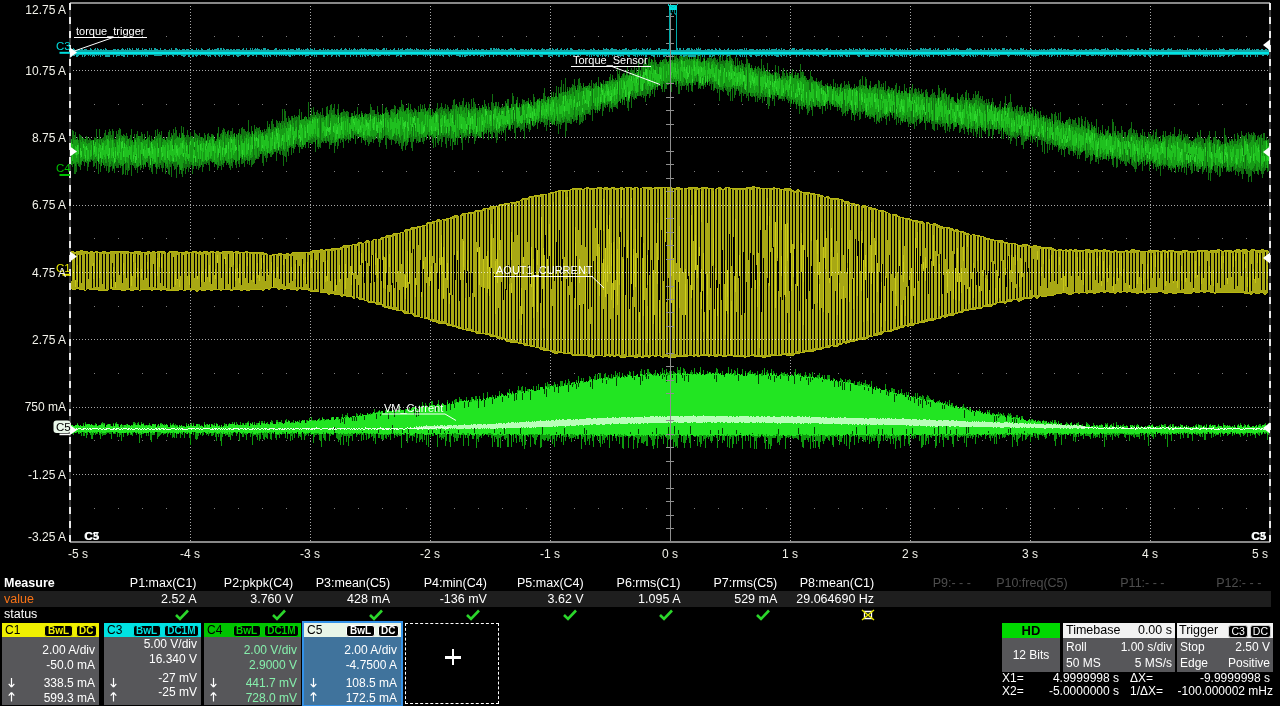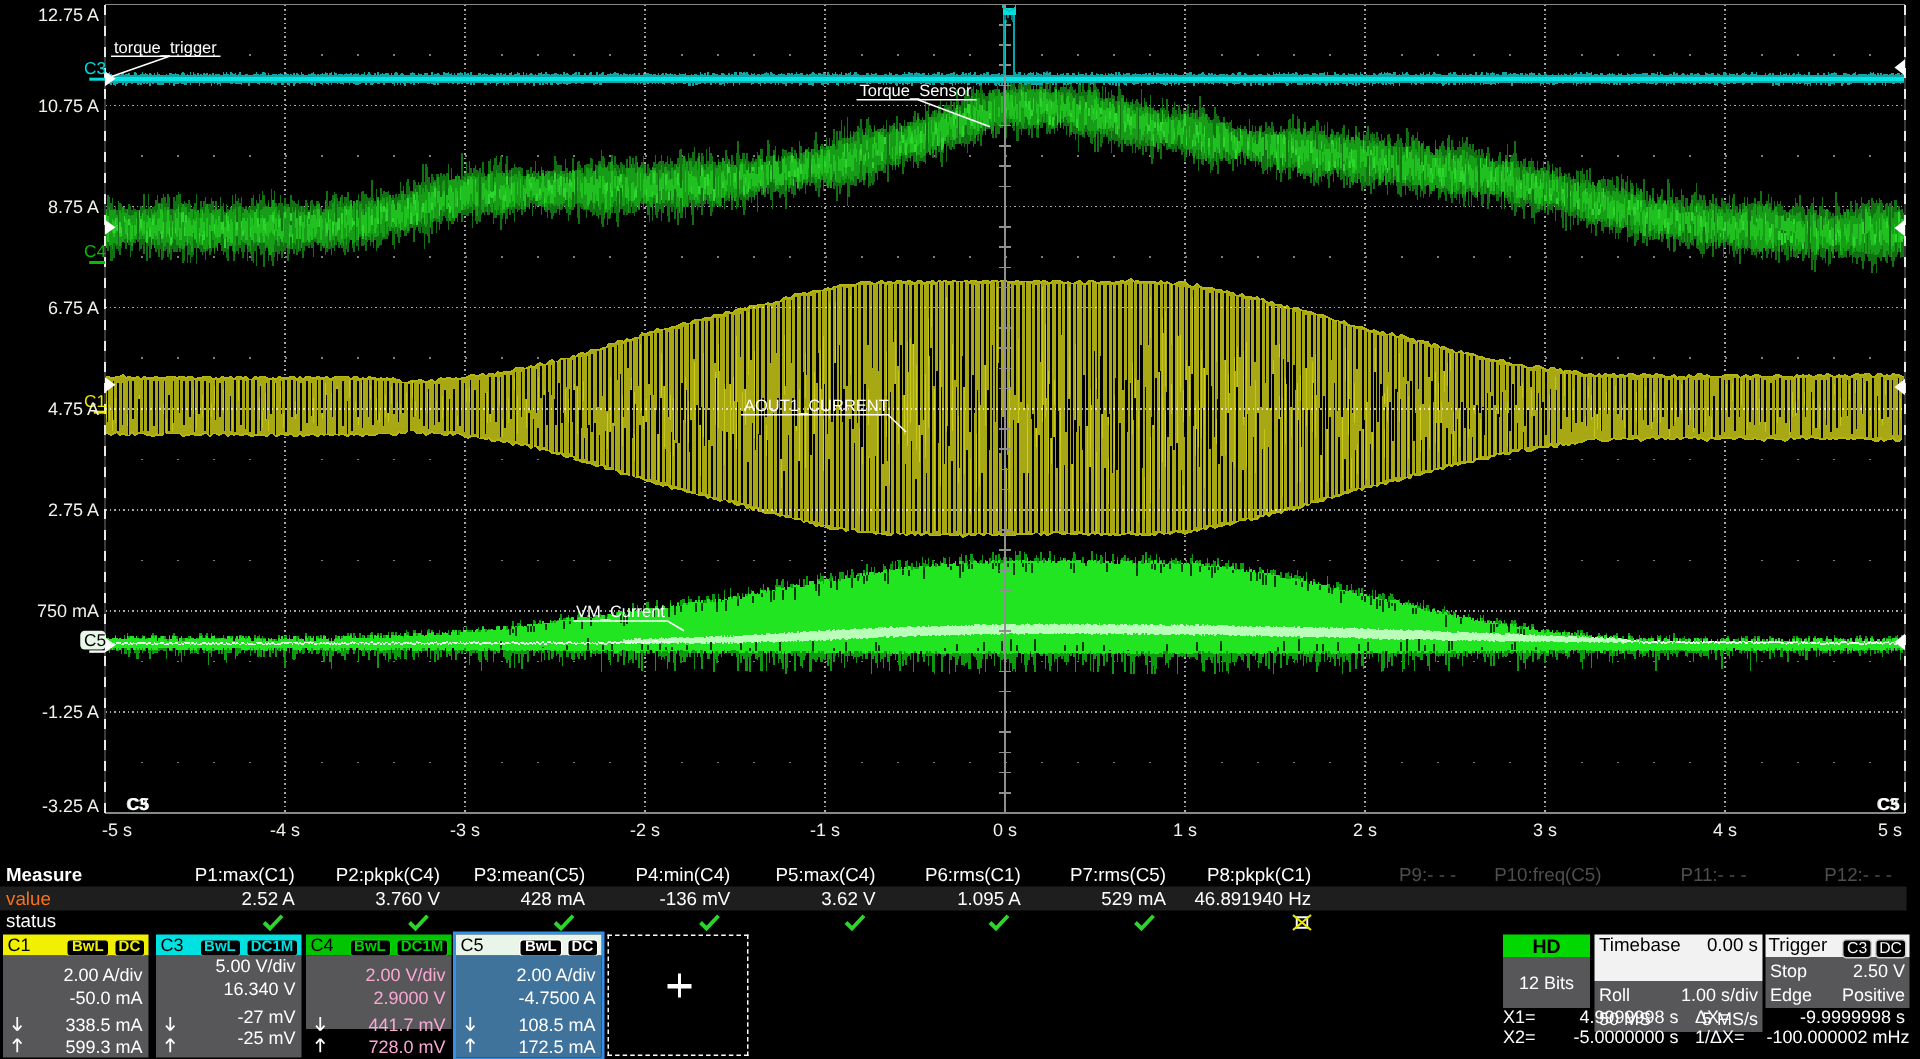--- a/index.html
+++ b/index.html
@@ -141,33 +141,33 @@
     <div style="position:absolute;left:0;top:15px;width:1271px;height:16px;background:#1e1e1e"></div>
     <div class="mrow" style="top:15.5px;color:#f97316">value</div>
     <div class="mrow" style="top:31px;color:#fff">status</div>
     <div class="mcell" style="top:0;left:100.5px;color:#fff">P1:max(C1)</div>
     <div class="mcell" style="top:0;left:197.3px;color:#fff">P2:pkpk(C4)</div>
     <div class="mcell" style="top:0;left:294.1px;color:#fff">P3:mean(C5)</div>
     <div class="mcell" style="top:0;left:390.9px;color:#fff">P4:min(C4)</div>
     <div class="mcell" style="top:0;left:487.7px;color:#fff">P5:max(C4)</div>
     <div class="mcell" style="top:0;left:584.5px;color:#fff">P6:rms(C1)</div>
     <div class="mcell" style="top:0;left:681.3px;color:#fff">P7:rms(C5)</div>
-    <div class="mcell" style="top:0;left:778.1px;color:#fff">P8:pkpk(C1)</div>
+    <div class="mcell" style="top:0;left:778.1px;color:#fff">P8:mean(C1)</div>
     <div class="mcell" style="top:0;left:874.9px;color:#4e4e4e">P9:- - -</div>
     <div class="mcell" style="top:0;left:971.7px;color:#4e4e4e">P10:freq(C5)</div>
     <div class="mcell" style="top:0;left:1068.5px;color:#4e4e4e">P11:- - -</div>
     <div class="mcell" style="top:0;left:1165.3px;color:#4e4e4e">P12:- - -</div>
     <div class="mcell" style="top:15.5px;left:100.5px;color:#fff">2.52 A</div>
     <div class="mcell" style="top:15.5px;left:197.3px;color:#fff">3.760 V</div>
     <div class="mcell" style="top:15.5px;left:294.1px;color:#fff">428 mA</div>
     <div class="mcell" style="top:15.5px;left:390.9px;color:#fff">-136 mV</div>
     <div class="mcell" style="top:15.5px;left:487.7px;color:#fff">3.62 V</div>
     <div class="mcell" style="top:15.5px;left:584.5px;color:#fff">1.095 A</div>
     <div class="mcell" style="top:15.5px;left:681.3px;color:#fff">529 mA</div>
-    <div class="mcell" style="top:15.5px;left:778.1px;color:#fff">46.891940 Hz</div>
+    <div class="mcell" style="top:15.5px;left:778.1px;color:#fff">29.064690 Hz</div>
     <svg style="position:absolute;left:174px;top:33px" width="16" height="12">
       <path d="M2 6 L6 10 L14 1.5" stroke="#2bd62b" stroke-width="2.6" fill="none"></path>
     </svg>
     <svg style="position:absolute;left:271px;top:33px" width="16" height="12">
       <path d="M2 6 L6 10 L14 1.5" stroke="#2bd62b" stroke-width="2.6" fill="none"></path>
     </svg>
     <svg style="position:absolute;left:368px;top:33px" width="16" height="12">
       <path d="M2 6 L6 10 L14 1.5" stroke="#2bd62b" stroke-width="2.6" fill="none"></path>
     </svg>
     <svg style="position:absolute;left:465px;top:33px" width="16" height="12">
@@ -205,21 +205,21 @@
         <div style="padding:0 4px 0 0;line-height:15px">5.00 V/div<br>16.340 V</div>
         <div style="padding:3.5px 4px 0 0;line-height:14.5px">-27 mV<br>-25 mV</div>
         <svg style="position:absolute;left:6px;top:39.5px" width="7" height="26">
           <path d="M3.5 1v9M3.5 10l-2.8-3.2M3.5 10l2.8-3.2" stroke="#fff" stroke-width="1.2" fill="none"></path>
           <path d="M3.5 24.5v-9M3.5 15.5l-2.8 3.2M3.5 15.5l2.8 3.2" stroke="#fff" stroke-width="1.2" fill="none"></path>
         </svg>
       </div>
     </div>
     <div style="position:absolute;left:204px;top:0;width:97px;height:82px">
       <div style="height:14px;background:#00c400;color:#000;font-size:12px;padding-left:3px;position:relative">C4<span style="position:absolute;right:2px;top:1px"><span style="display:inline-block;background:#000;color:#00d400;border:1.5px solid #00d400;border-radius:3px;font-size:10px;font-weight:bold;line-height:8.5px;padding:0.5px 2.5px;margin-left:3px;vertical-align:1.5px">BwL</span><span style="display:inline-block;background:#000;color:#00d400;border:1.5px solid #00d400;border-radius:3px;font-size:10px;font-weight:bold;line-height:8.5px;padding:0.5px 2.5px;margin-left:3px;vertical-align:1.5px">DC1M</span></span></div>
-      <div style="height:49px;background:#57575a;color:#f9a8d4;font-size:12px;text-align:right;position:relative">
+      <div style="height:68px;background:#57575a;color:#86efac;font-size:12px;text-align:right;position:relative">
         <div style="padding:5.5px 4px 0 0;line-height:15px">2.00 V/div<br>2.9000 V</div>
         <div style="padding:3.5px 4px 0 0;line-height:14.5px">441.7 mV<br>728.0 mV</div>
         <svg style="position:absolute;left:6px;top:39.5px" width="7" height="26">
           <path d="M3.5 1v9M3.5 10l-2.8-3.2M3.5 10l2.8-3.2" stroke="#fff" stroke-width="1.2" fill="none"></path>
           <path d="M3.5 24.5v-9M3.5 15.5l-2.8 3.2M3.5 15.5l2.8 3.2" stroke="#fff" stroke-width="1.2" fill="none"></path>
         </svg>
       </div>
     </div>
     <div style="position:absolute;left:304px;top:0;width:97px;height:82px;outline:2px solid #3391e8">
       <div style="height:14px;background:#e8f5e8;color:#000;font-size:12px;padding-left:3px;position:relative">C5<span style="position:absolute;right:2px;top:1px"><span style="display:inline-block;background:#000;color:#fff;border:1.5px solid #fff;border-radius:3px;font-size:10px;font-weight:bold;line-height:8.5px;padding:0.5px 2.5px;margin-left:3px;vertical-align:1.5px">BwL</span><span style="display:inline-block;background:#000;color:#fff;border:1.5px solid #fff;border-radius:3px;font-size:10px;font-weight:bold;line-height:8.5px;padding:0.5px 2.5px;margin-left:3px;vertical-align:1.5px">DC</span></span></div>
@@ -234,21 +234,21 @@
     </div>
     <div style="position:absolute;left:405px;top:0;width:94px;height:81px;border:1.5px dashed #fff">
       <div style="position:absolute;left:39px;top:32px;width:16px;height:2.5px;background:#fff"></div>
       <div style="position:absolute;left:45.7px;top:25px;width:2.5px;height:16px;background:#fff"></div>
     </div>
     <div style="position:absolute;left:1002px;top:0;width:58px;height:50px">
       <div style="height:15px;background:#00d800;color:#000;font-size:13px;font-weight:bold;text-align:center;line-height:15px">HD</div>
       <div style="height:34px;background:#57575a;color:#fff;font-size:12px;text-align:center;line-height:34px">12 Bits</div>
     </div>
     <div style="position:absolute;left:1063px;top:0;width:112px;height:50px">
-      <div style="height:31px;background:#f2f2f2;color:#000;font-size:12.5px;line-height:15px;padding:0 3px">Timebase<span style="float:right">0.00 s</span></div>
+      <div style="height:15px;background:#f2f2f2;color:#000;font-size:12.5px;line-height:15px;padding:0 3px">Timebase<span style="float:right">0.00 s</span></div>
       <div style="height:34px;background:#57575a;color:#fff;font-size:12px;line-height:16px;padding:1px 3px 0">Roll<span style="float:right">1.00 s/div</span><br>50 MS<span style="float:right">5 MS/s</span></div>
     </div>
     <div style="position:absolute;left:1177px;top:0;width:96px;height:50px">
       <div style="height:15px;background:#f2f2f2;color:#000;font-size:12.5px;line-height:15px;padding:0 2px">Trigger<span style="float:right;margin-top:1px"><span style="display:inline-block;background:#000;color:#fff;border:1px solid #cfcfcf;border-radius:3px;font-size:10.5px;line-height:10px;padding:0.5px 2px;margin-left:2px">C3</span><span style="display:inline-block;background:#000;color:#fff;border:1px solid #cfcfcf;border-radius:3px;font-size:10.5px;line-height:10px;padding:0.5px 2px;margin-left:2px">DC</span></span></div>
       <div style="height:34px;background:#57575a;color:#fff;font-size:12px;line-height:16px;padding:1px 3px 0">Stop<span style="float:right">2.50 V</span><br>Edge<span style="float:right">Positive</span></div>
     </div>
     <div style="position:absolute;left:1002px;top:49px;width:271px;color:#fff;font-size:12px;line-height:12.5px">
       <div style="position:relative;height:12.5px">X1=<span style="position:absolute;left:42px;width:75px;text-align:right">4.9999998 s</span><span style="position:absolute;left:128px">ΔX=</span><span style="position:absolute;right:3px">-9.9999998 s</span></div>
       <div style="position:relative;height:12.5px;margin-top:0.5px">X2=<span style="position:absolute;left:36px;width:81px;text-align:right">-5.0000000 s</span><span style="position:absolute;left:128px">1/ΔX=</span><span style="position:absolute;right:0">-100.000002 mHz</span></div>
     </div>

